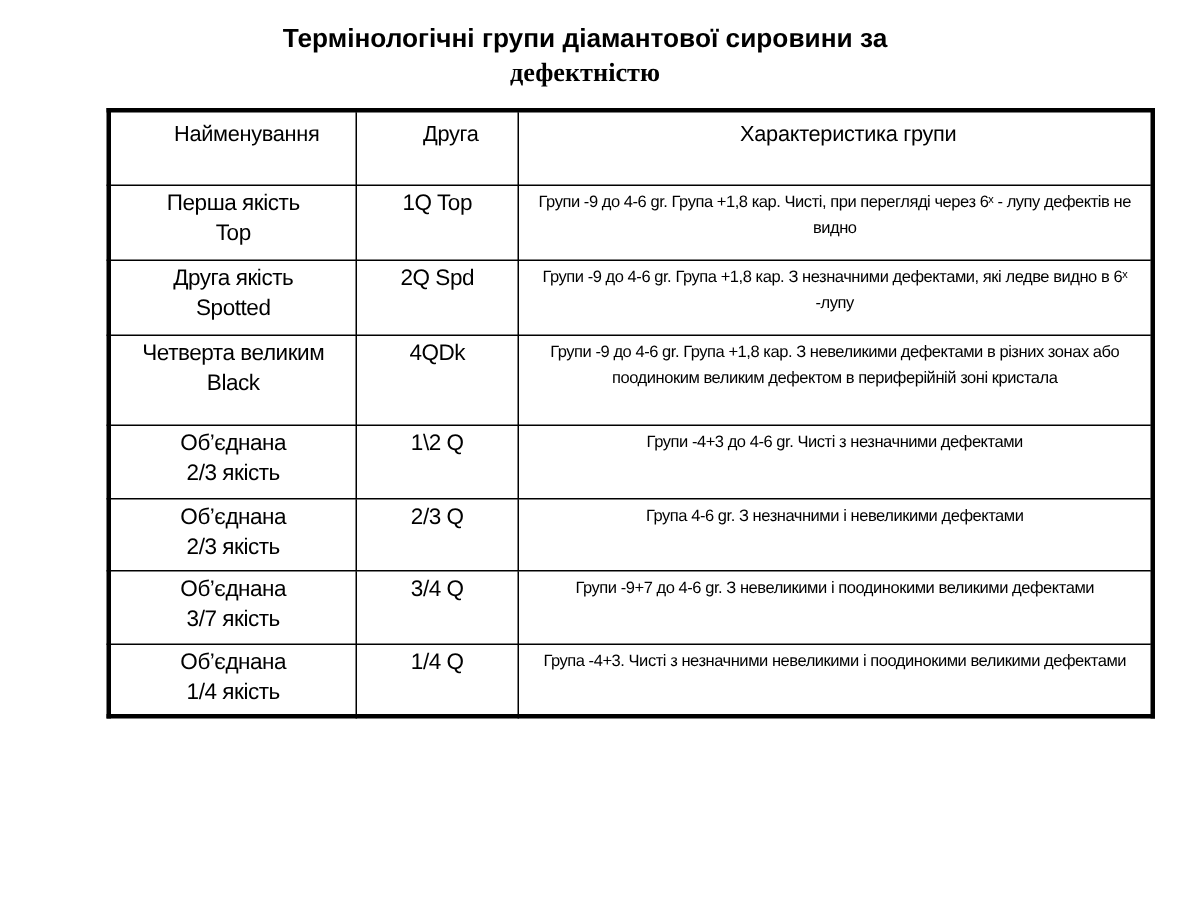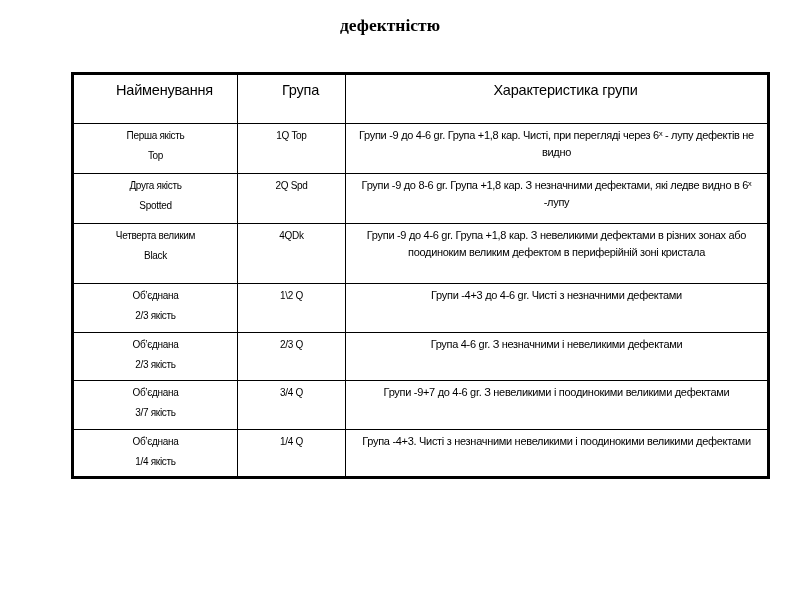--- a/index.html
+++ b/index.html
@@ -37,21 +37,21 @@
       table-layout: fixed;
     }
     table.grid col.c1 { width: 165px; }
     table.grid col.c2 { width: 108px; }
     table.grid col.c3 { width: 423px; }
     table.grid th, table.grid td {
       border: 1px solid #000000;
       vertical-align: top;
       text-align: center;
       font-weight: normal;
-      font-size: 10px;
+      font-size: 15px;
       line-height: 20px;
       padding: 2px 6px 0 6px;
       letter-spacing: -0.3px;
     }
     table.grid td.desc {
       font-size: 11px;
       line-height: 17px;
       padding-top: 3px;
     }
     table.grid th {
@@ -59,52 +59,53 @@
       padding-top: 5px;
       letter-spacing: -0.2px;
       padding-left: 24px;
     }
     .cell-line { display: block; }
   </style>
 </head>
 <body>
 
 <div class="title">
+  <span class="line1">Термінологічні групи діамантової сировини за</span>
   <span class="line2">дефектністю</span>
 </div>
 
 <table class="grid">
   <colgroup>
     <col class="c1">
       <col class="c2">
       <col class="c3">
   </colgroup>
   <thead>
     <tr style="height:50px">
       <th>Найменування</th>
-      <th>Група</th>
+      <th>Друга</th>
       <th>Характеристика групи</th>
     </tr>
   </thead>
   <tbody>
     <tr style="height:50px">
       <td>
         <span class="cell-line">Перша якість</span>
         <span class="cell-line">Top</span>
       </td>
       <td>1Q Top</td>
       <td class="desc">Групи -9 до 4-6 gr. Група +1,8 кар. Чисті, при перегляді через 6ˣ - лупу  дефектів не видно</td>
     </tr>
     <tr style="height:50px">
       <td>
         <span class="cell-line">Друга якість</span>
         <span class="cell-line">Spotted</span>
       </td>
       <td>2Q Spd</td>
-      <td class="desc">Групи -9 до 8-6 gr. Група +1,8 кар. З незначними дефектами, які ледве видно в 6ˣ -лупу</td>
+      <td class="desc">Групи -9 до 4-6 gr. Група +1,8 кар. З незначними дефектами, які ледве видно в 6ˣ -лупу</td>
     </tr>
     <tr style="height:60px">
       <td>
         <span class="cell-line">Четверта великим</span>
         <span class="cell-line">Black</span>
       </td>
       <td>4QDk</td>
       <td class="desc">Групи -9 до 4-6 gr. Група +1,8 кар. З невеликими дефектами в різних зонах або поодиноким великим дефектом в периферійній зоні кристала</td>
     </tr>
     <tr style="height:49px">

